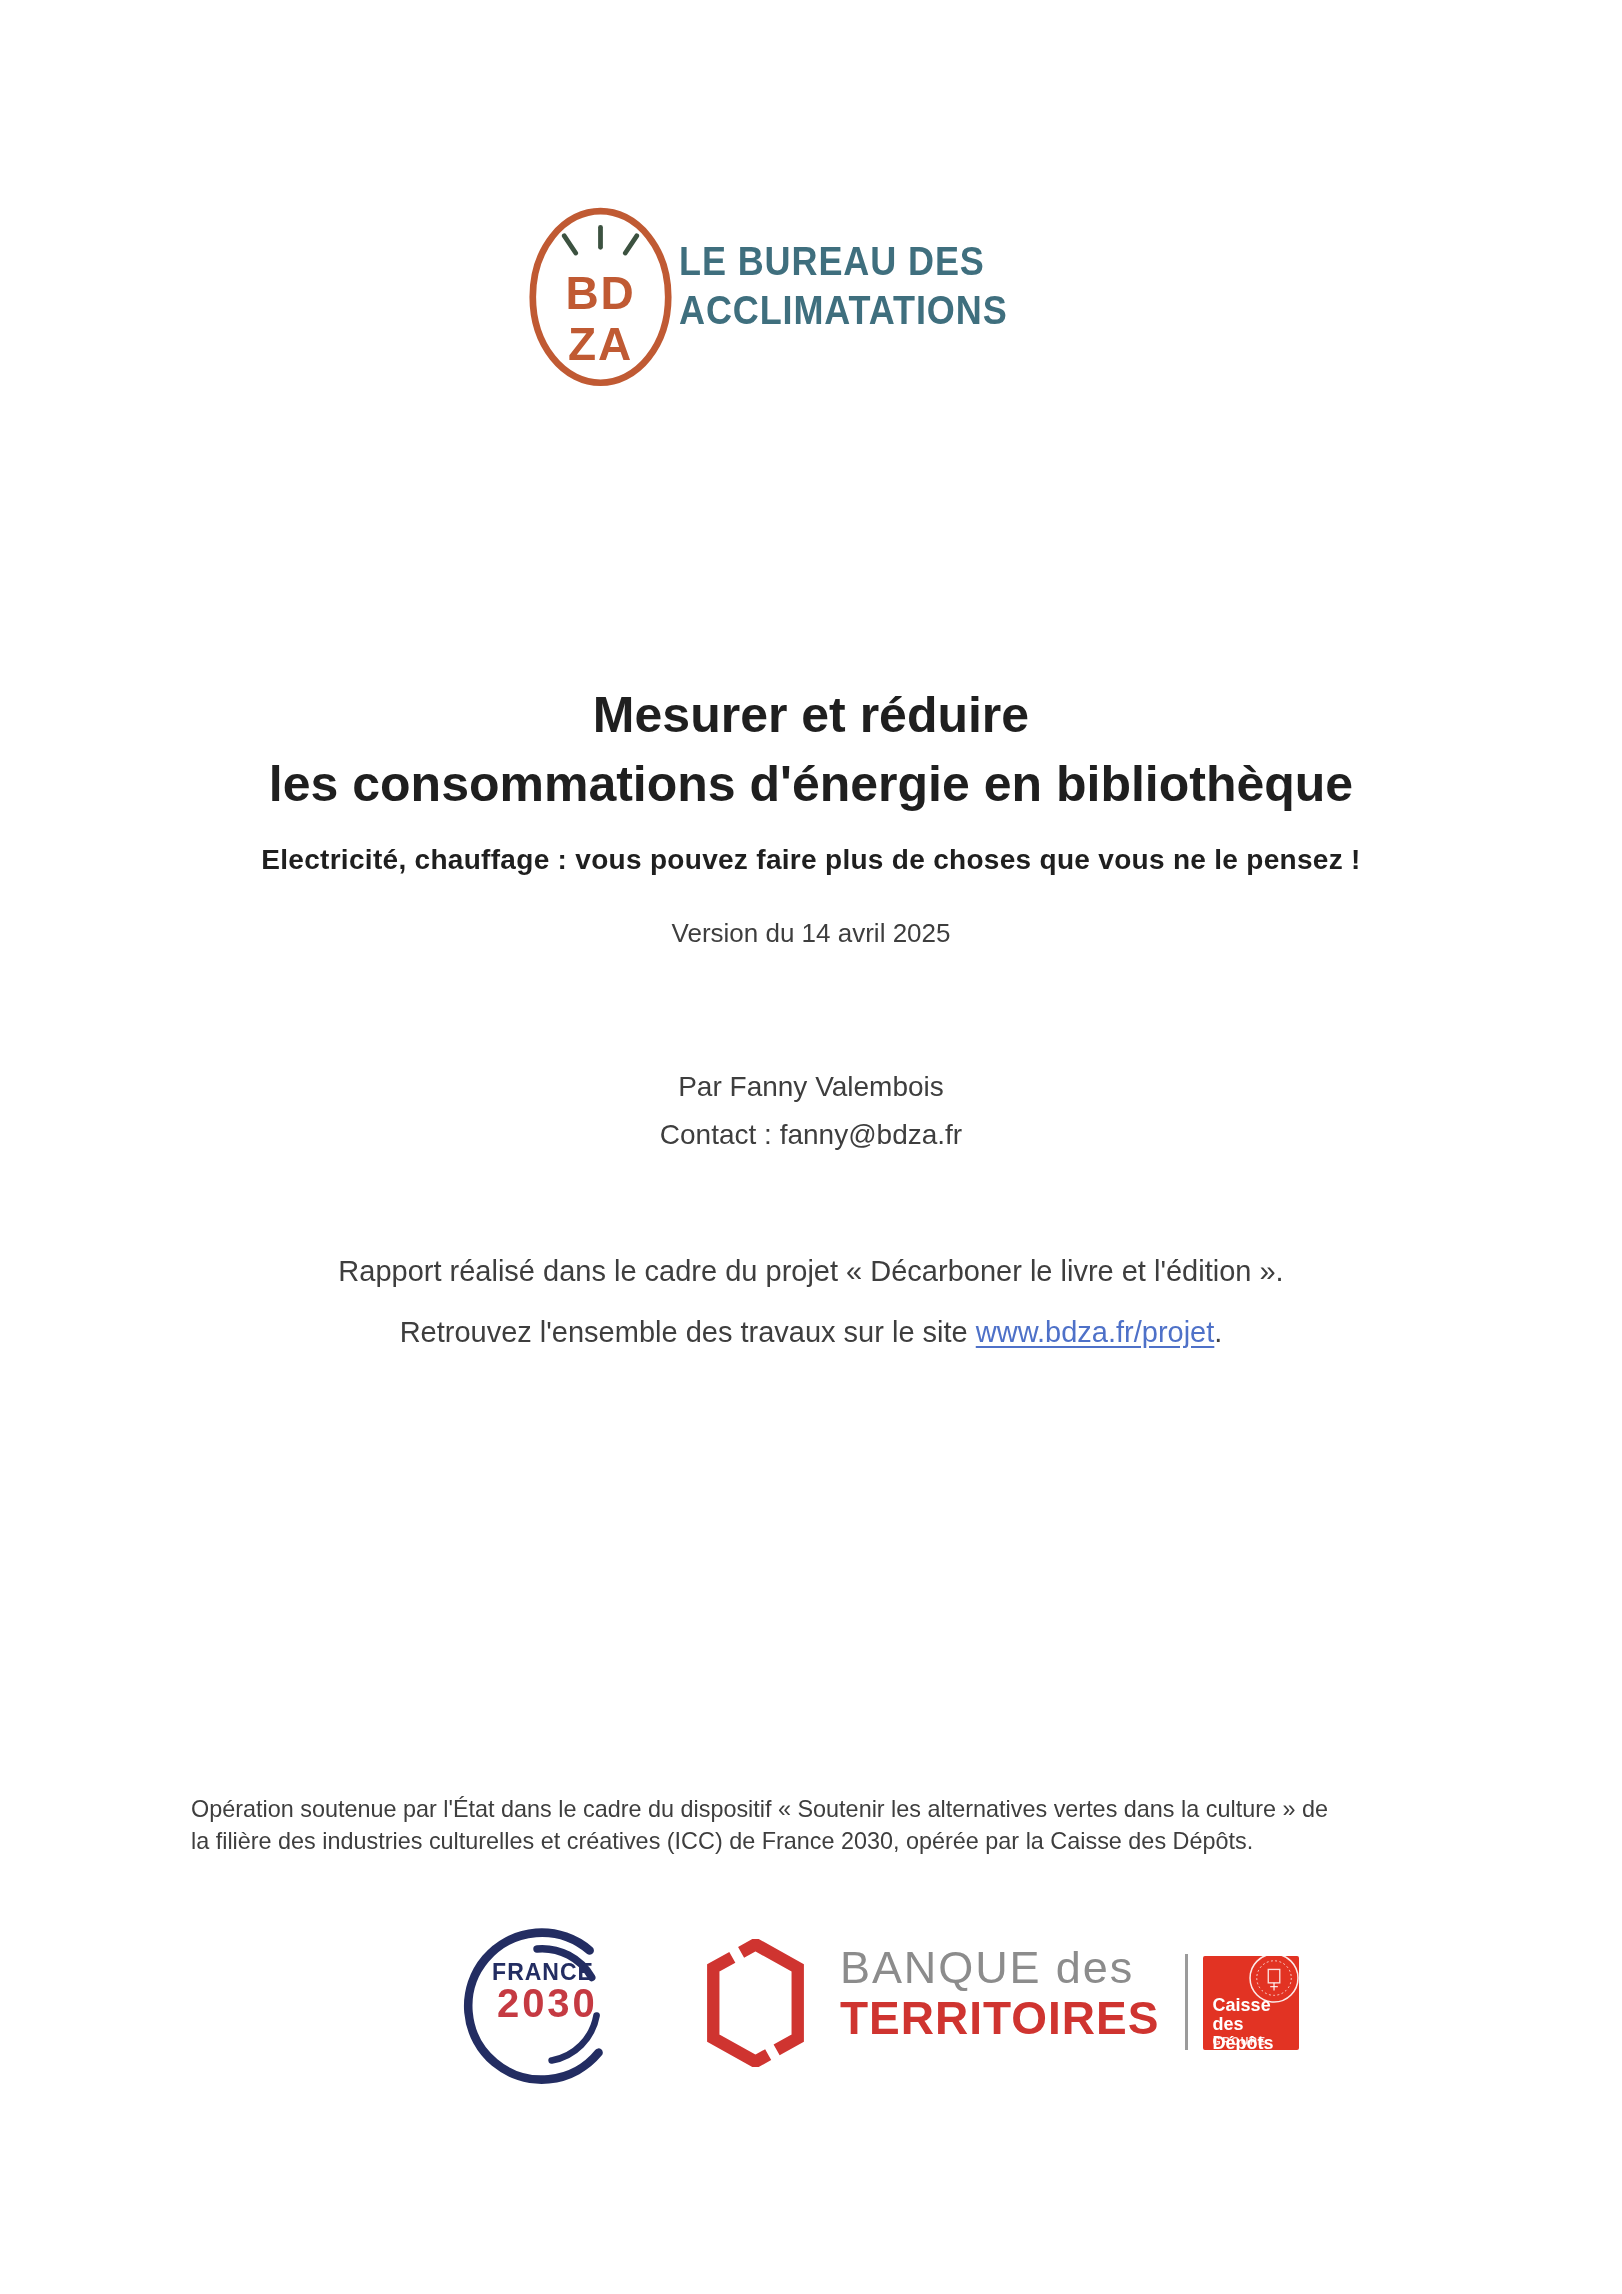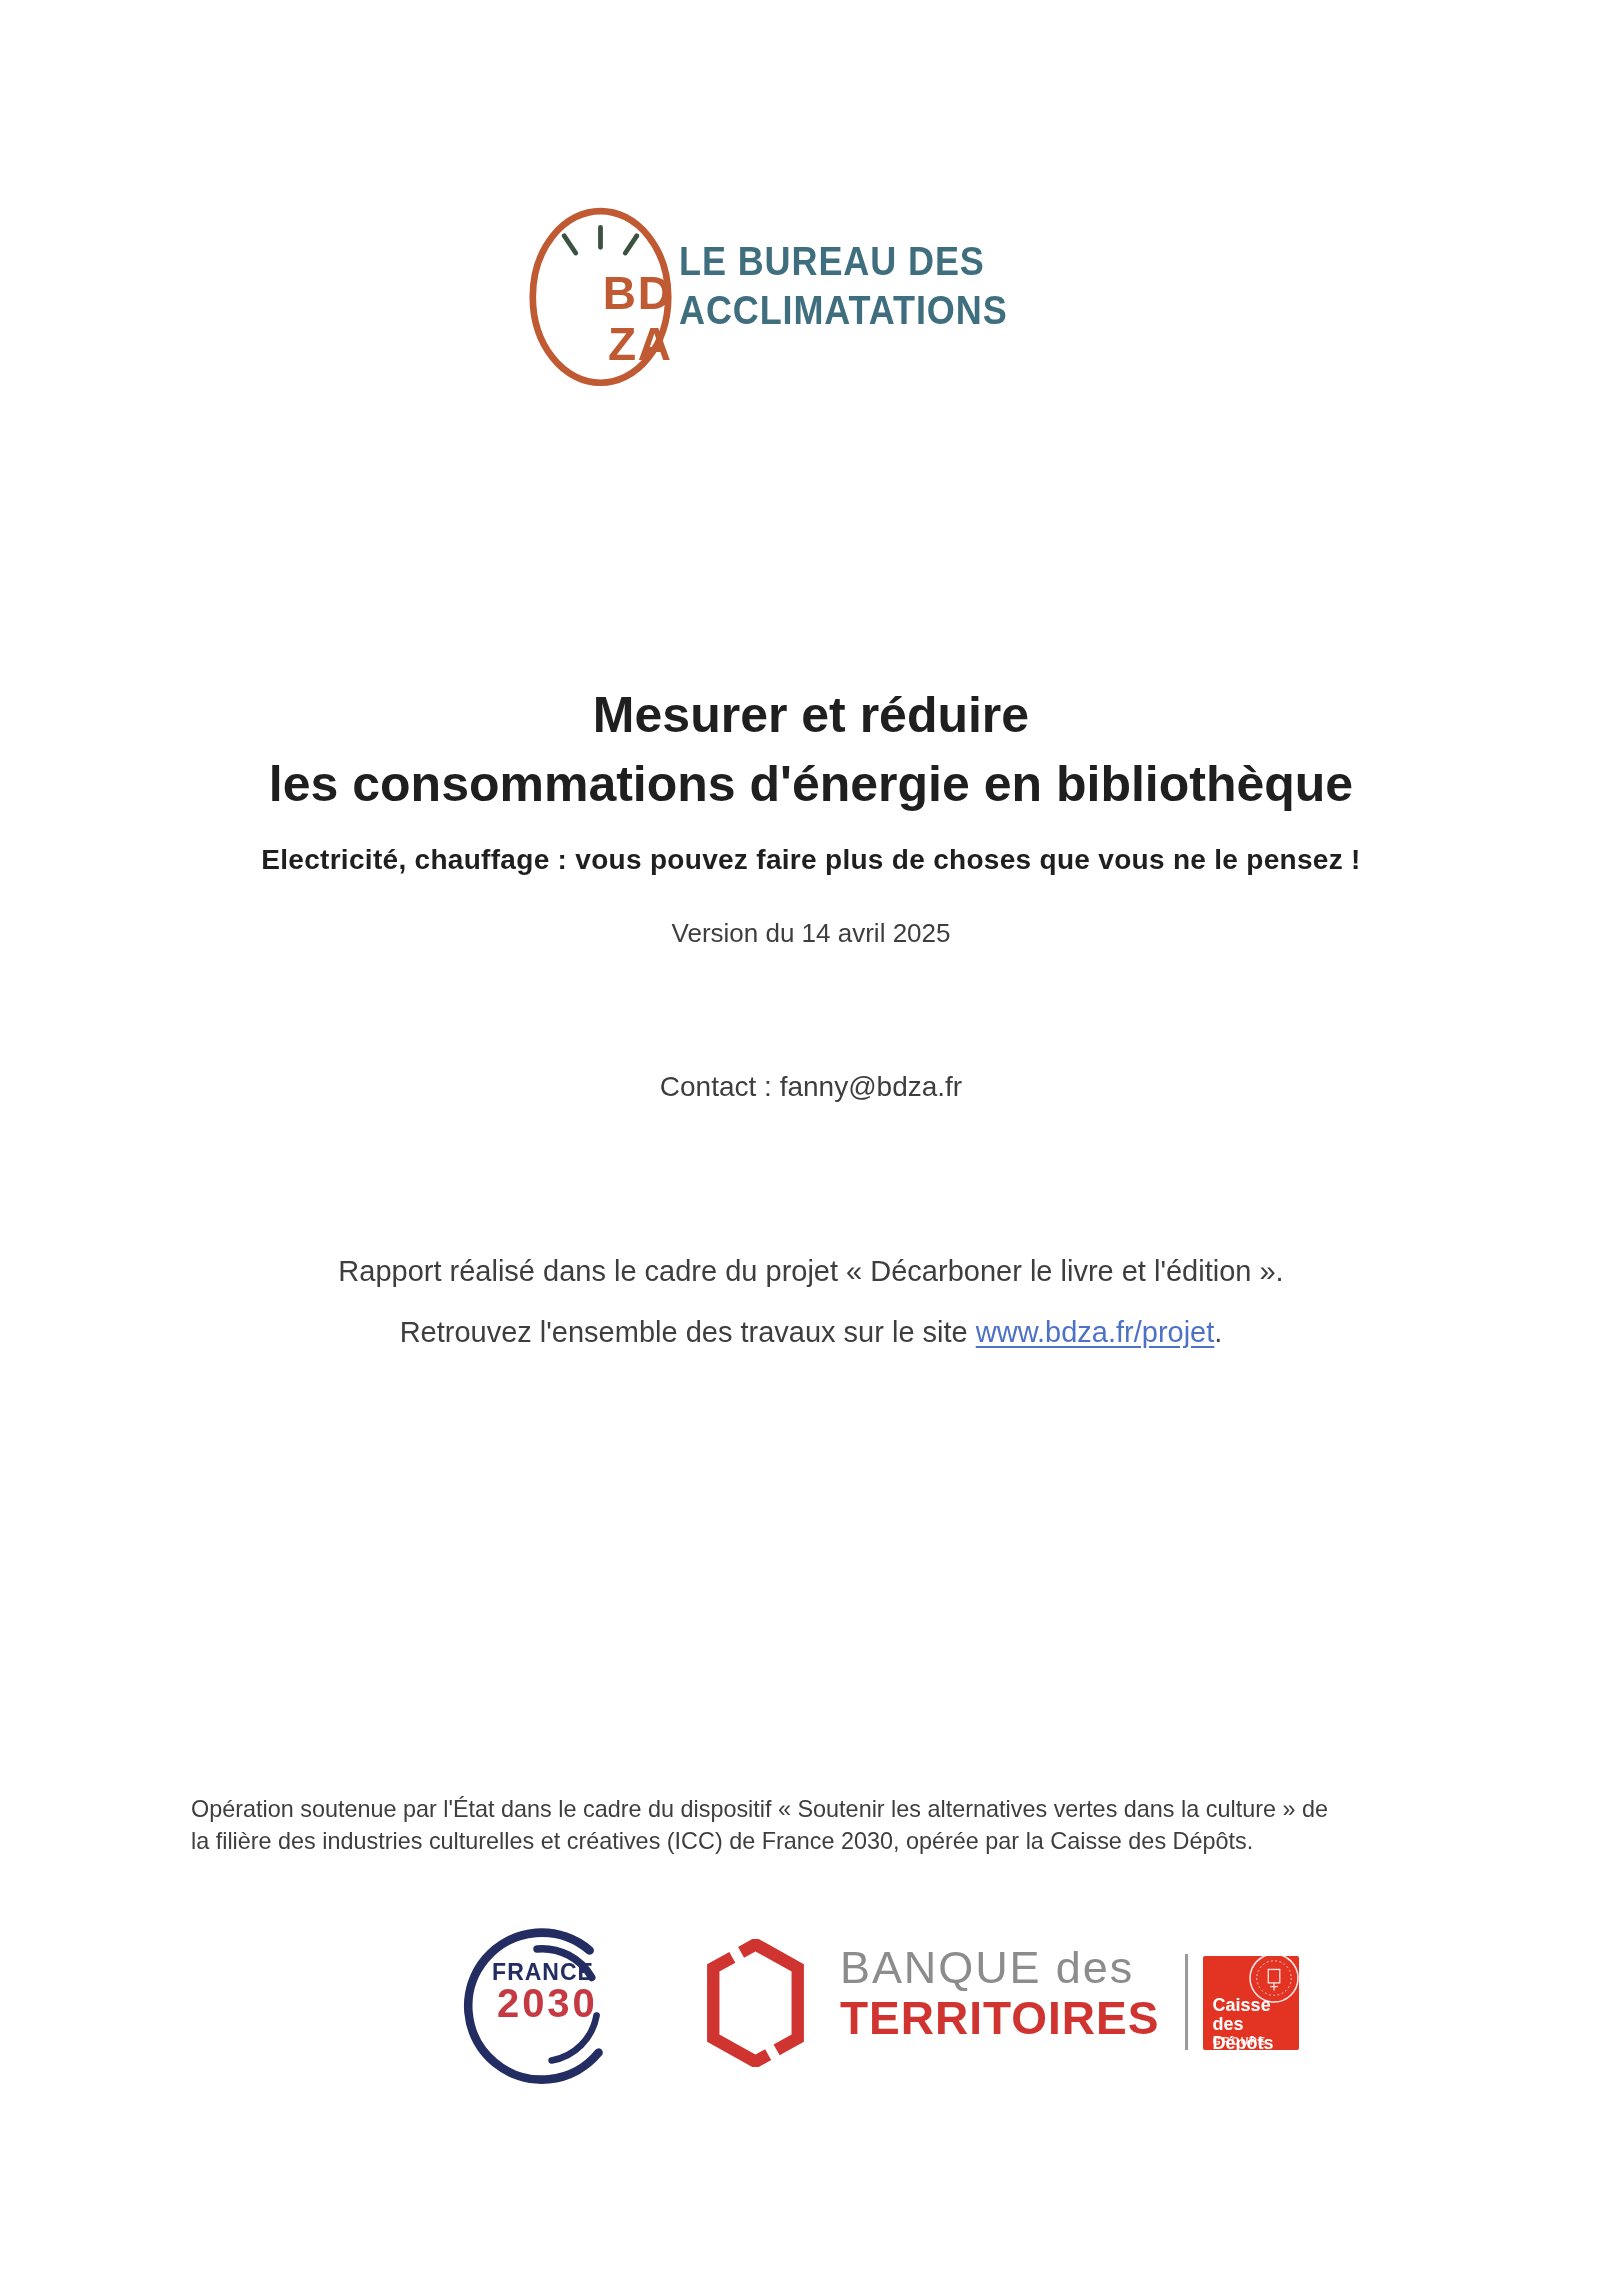--- a/index.html
+++ b/index.html
@@ -9,21 +9,21 @@
   }
   *{margin:0;padding:0;box-sizing:border-box;}
   html,body{background:#ffffff;}
   body{font-family:"Liberation Sans","DejaVu Sans",sans-serif;}
   .page{position:relative;width:1622px;height:2294px;background:#ffffff;overflow:hidden;}
 
   
   .brand{position:absolute;left:528px;top:203px;display:flex;}
   .brand-mark{position:relative;width:145px;height:184px;}
   .brand-mark svg{position:absolute;left:0;top:0;}
-  .brand-initials{position:absolute;left:0;right:0;text-align:right;font-weight:bold;
+  .brand-initials{position:absolute;left:0;right:0;text-align:center;font-weight:bold;
     font-size:46px;line-height:46px;letter-spacing:1.9px;color:var(--orange,#c05a33);}
   .brand-initials.l1{top:67px;}
   .brand-initials.l2{top:118px;}
   .brand-name{position:absolute;left:151px;top:34px;white-space:nowrap;
     color:var(--teal,#3f6f7e);font-weight:bold;font-size:40px;line-height:49px;
     letter-spacing:1px;transform:scaleX(0.9);transform-origin:left top;}
 
   
   .centered{position:absolute;left:0;right:0;text-align:center;}
   .title{top:681px;font-size:50px;line-height:69px;font-weight:bold;color:var(--ink,#1f1f1f);}
@@ -90,20 +90,21 @@
   <h1 class="centered title">
     <span>Mesurer et réduire</span>
     <span>les consommations d'énergie en bibliothèque</span>
   </h1>
 
   <p class="centered subtitle">Electricité, chauffage : vous pouvez faire plus de choses que vous ne le pensez !</p>
 
   <p class="centered version">Version du 14 avril 2025</p>
 
   <div class="centered author">
+    <p>Par Fanny Valembois</p>
     <p>Contact : fanny@bdza.fr</p>
   </div>
 
   <div class="centered project">
     <p>Rapport réalisé dans le cadre du projet « Décarboner le livre et l'édition ».</p>
     <p class="line2"><span>Retrouvez l'ensemble des travaux sur le site </span><a class="link">www.bdza.fr/projet</a><span>.</span></p>
   </div>
 
   <p class="footnote">
     <span>Opération soutenue par l'État dans le cadre du dispositif « Soutenir les alternatives vertes dans la culture » de</span><br>

